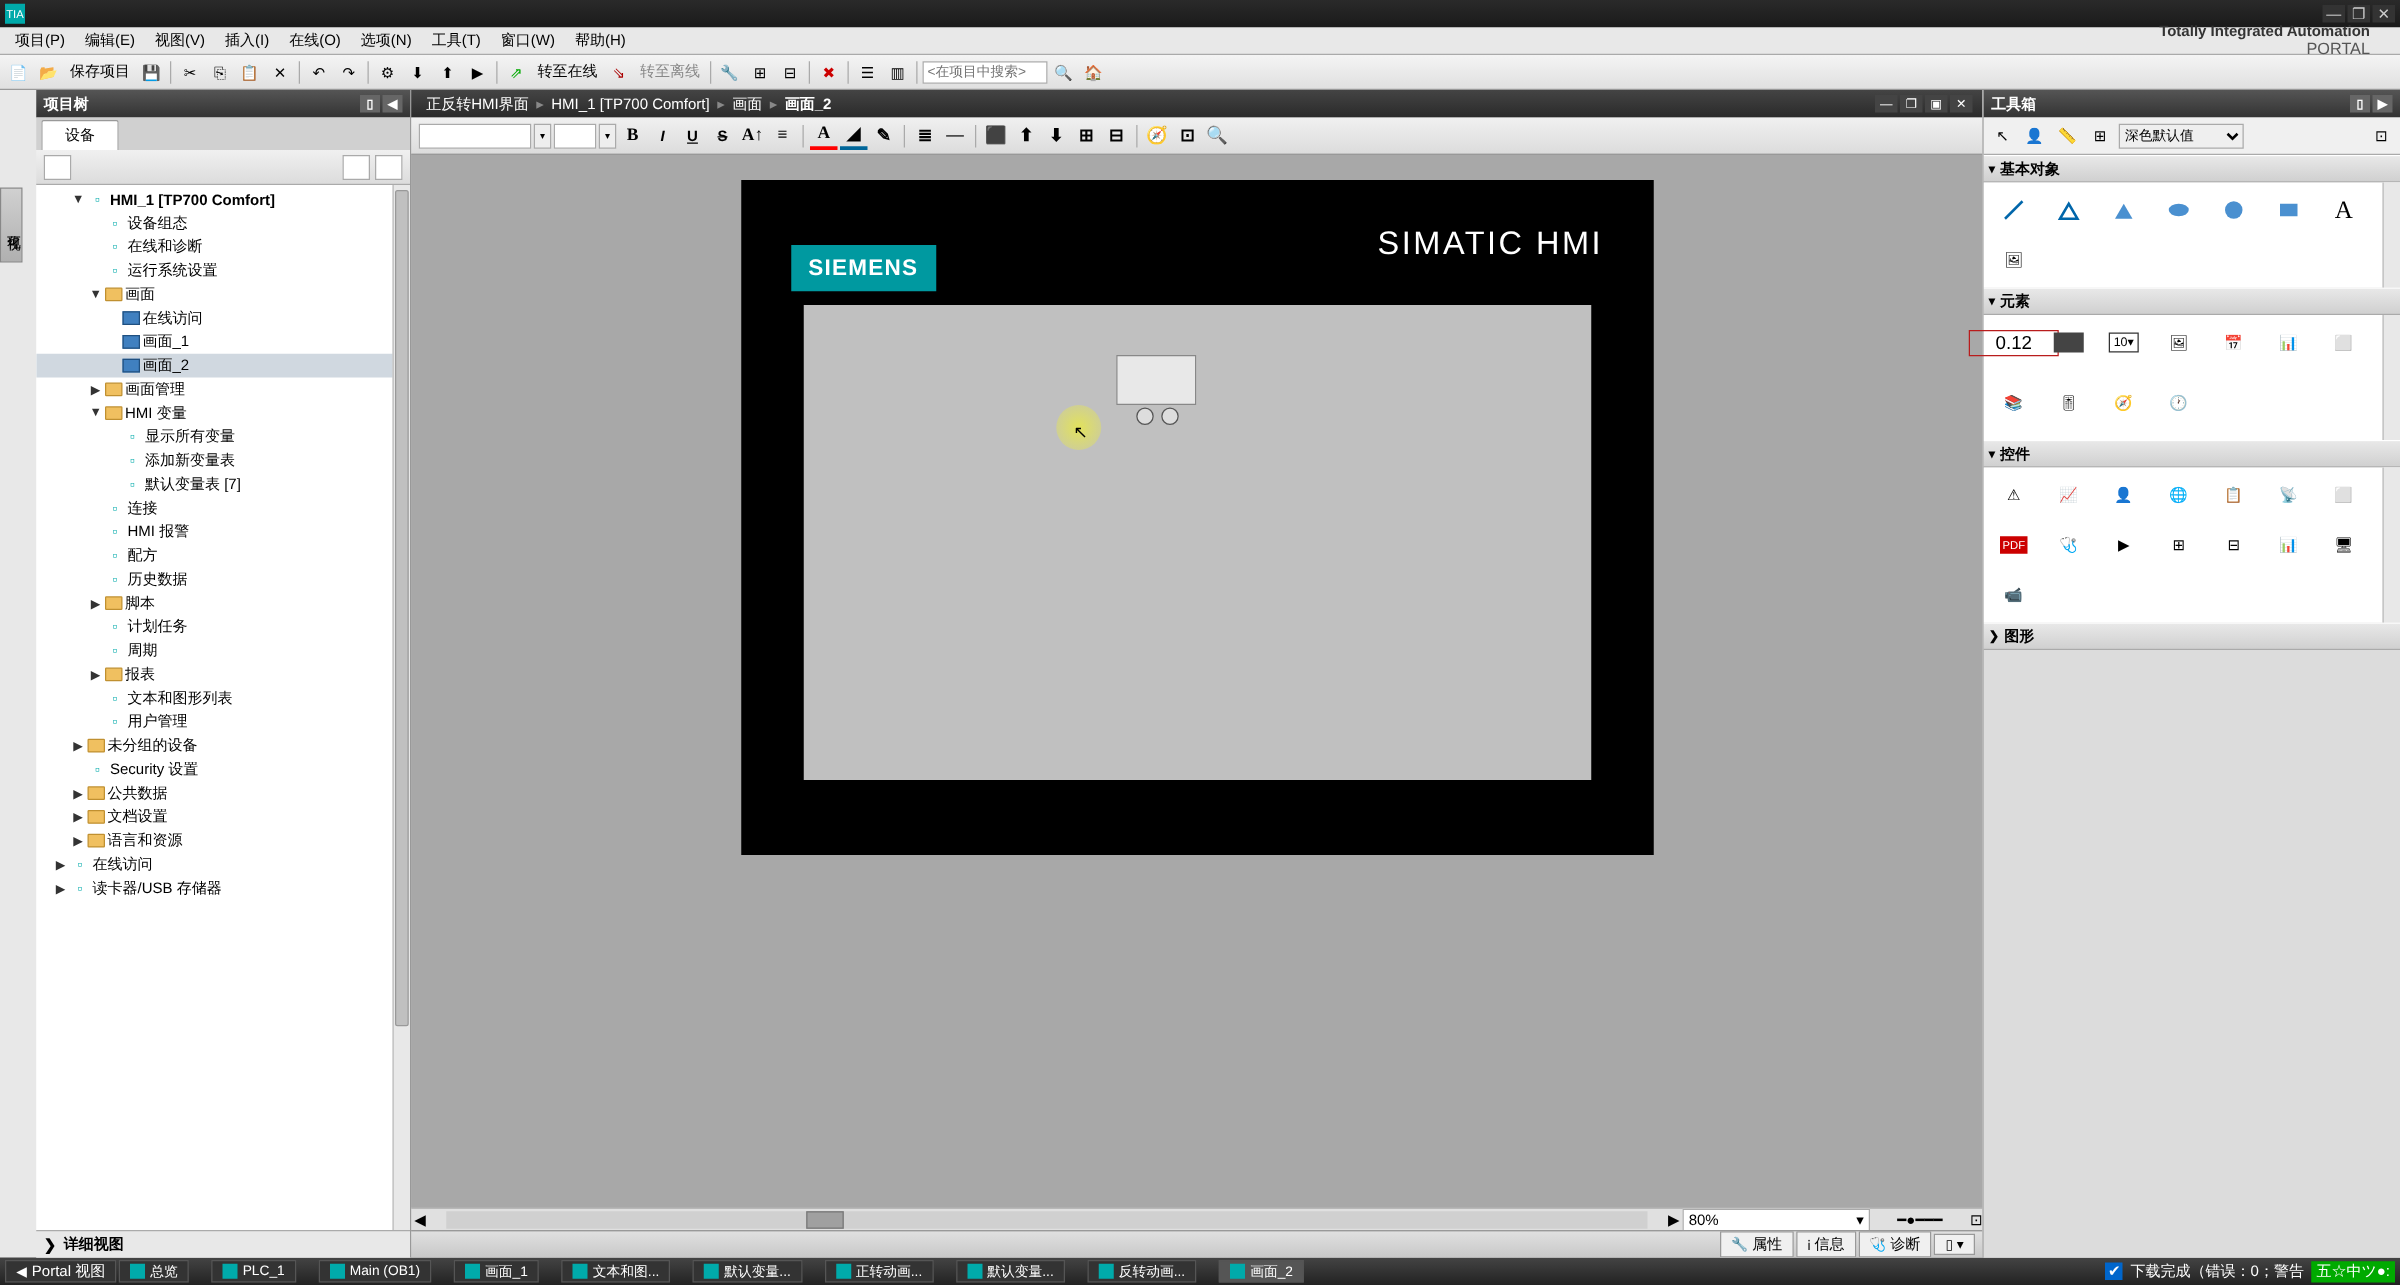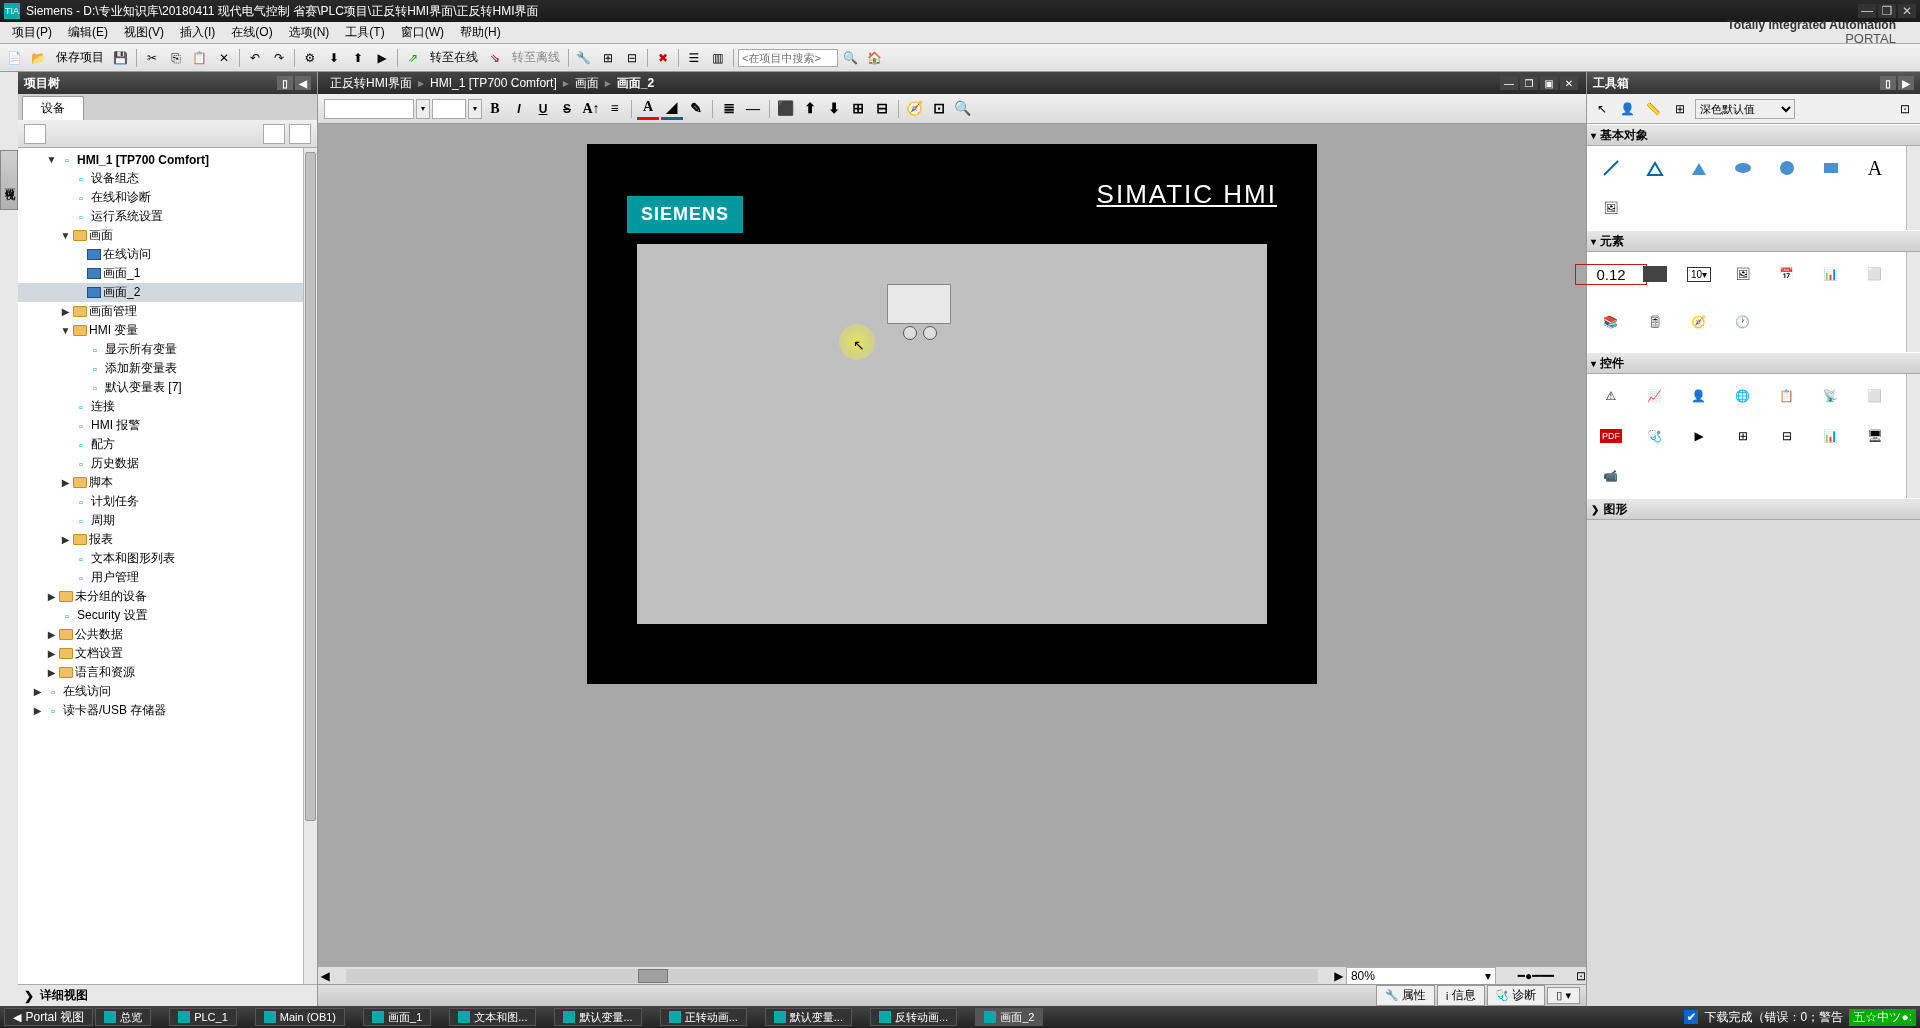--- a/index.html
+++ b/index.html
@@ -63,21 +63,21 @@
 .fmt-bar { height:30px; background:linear-gradient(#f0f0f0,#dcdcdc); border-bottom:1px solid #999; display:flex; align-items:center; padding:0 6px; gap:2px; }
 .fmt-bar .fld { width:90px; height:20px; border:1px solid #aaa; background:#fff; }
 .fmt-bar .dd { width:14px; height:20px; border:1px solid #aaa; background:#eee; display:flex; align-items:center; justify-content:center; font-size:8px; cursor:pointer; }
 .fmt-bar .cbox { width:34px; height:20px; border:1px solid #aaa; background:#fff; display:flex; align-items:center; }
 .fmt-bar .fb { width:22px; height:22px; display:flex; align-items:center; justify-content:center; cursor:pointer; font-weight:bold; font-family:"Times New Roman",serif; font-size:14px; }
 .fmt-bar .sep { width:1px; height:18px; background:#aaa; margin:0 3px; }
 .canvas-wrap { flex:1; overflow:auto; position:relative; background:#a8a8a8; padding:20px 40px; }
 .hmi-screen { width:730px; height:540px; background:#000; margin:0 auto; position:relative; }
 .hmi-hdr { height:100px; display:flex; align-items:center; padding:0 40px; }
 .hmi-logo { background:#0099a0; color:#fff; font-weight:bold; font-size:18px; padding:8px 14px; letter-spacing:1px;margin-top:40px; }
-.hmi-title { margin-left:auto; color:#fff; font-size:26px; letter-spacing:2px;text-decoration:underline; }
+.hmi-title { margin-left:auto; color:#fff; font-size:26px; letter-spacing:2px; }
 .hmi-body { position:absolute; top:100px; left:50px; width:630px; height:380px; background:#c0c0c0; background-image:radial-gradient(#888 0.5px, transparent 0.5px); background-size:6px 6px; }
 .hmi-obj { position:absolute; top:40px; left:250px; width:64px; height:40px; background:#e8e8e8; border:1px solid #888; }
 .hmi-circ { position:absolute; width:14px; height:14px; border:1px solid #555; border-radius:50%; background:#ddd; top:82px; }
 .hmi-touch { position:absolute; right:6px; top:130px; color:#000; font-size:34px; font-weight:bold; writing-mode:vertical-rl; transform:rotate(180deg); letter-spacing:2px; }
 .hilite { position:absolute; top:180px; left:252px; width:36px; height:36px; border-radius:50%; background:radial-gradient(rgba(230,230,80,0.9),rgba(230,230,80,0.2)); }
 .cursor { position:absolute; top:193px; left:266px; font-size:14px; pointer-events:none; }
 .bot-scroll { height:18px; background:#e0e0e0; border-top:1px solid #aaa; display:flex; align-items:center; }
 .bot-scroll .hs { flex:1; height:14px; background:#d0d0d0; margin:0 14px; position:relative; }
 .bot-scroll .hs .th { position:absolute; left:30%; width:30px; height:100%; background:#a0a0a0; border:1px solid #777; }
 .bot-scroll .zoom { width:150px; border:1px solid #aaa; height:18px; display:flex; align-items:center; padding:0 4px; background:#fff; }
@@ -105,21 +105,20 @@
 .taskbar .status { margin-left:auto; display:flex; align-items:center; gap:6px; font-size:11px; }
 .taskbar .ck { width:14px; height:14px; background:#0066cc; display:flex; align-items:center; justify-content:center; }
 
 .ic-svg { width:18px; height:18px; }
 </style>
 </head>
 <body>
 
 <div class="titlebar">
   <span class="app-icon">TIA</span>
-  <span>Siemens  -  D:\专业知识库\20180411 现代电气控制 省赛\PLC项目\正反转HMI界面\正反转HMI界面</span>
   <div class="win-btns">
     <span>—</span>
     <span>❐</span>
     <span>✕</span>
   </div>
 </div>
 
 <div class="menubar">
   <span class="mi">项目(P)</span>
   <span class="mi">编辑(E)</span>
@@ -171,21 +170,21 @@
   <span class="sep"></span>
   <input class="search" placeholder="&lt;在项目中搜索&gt;" style="">
   <span class="tbtn">🔍</span>
   <span class="tbtn">🏠</span>
 </div>
 
 <div class="mainrow">
 
   <div class="vtab">可视化</div>
 
-  <div class="left" style="margin-left:18px">
+  <div class="left" style="margin-left:29px">
     <div class="pane-title">
       <span>项目树</span>
       <div class="pane-btns">
         <span>▯</span>
         <span>◀</span>
       </div>
     </div>
     <div class="tab-row">
       <div class="tab">设备</div>
     </div>

